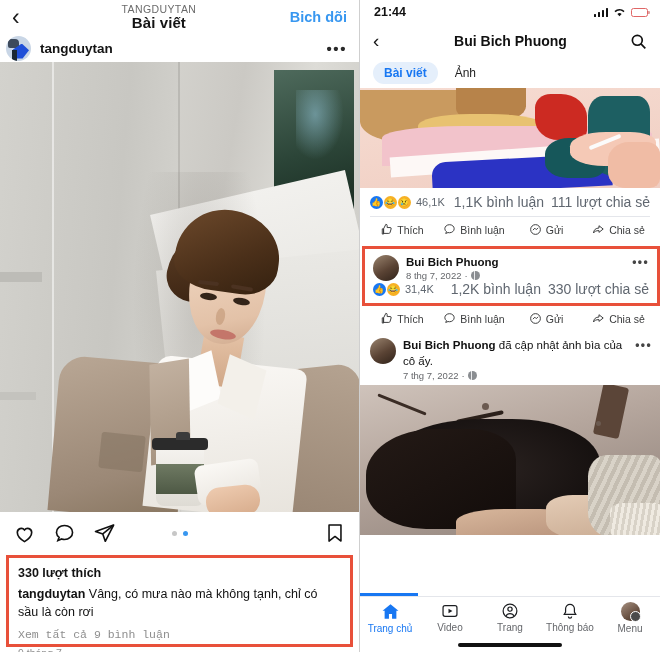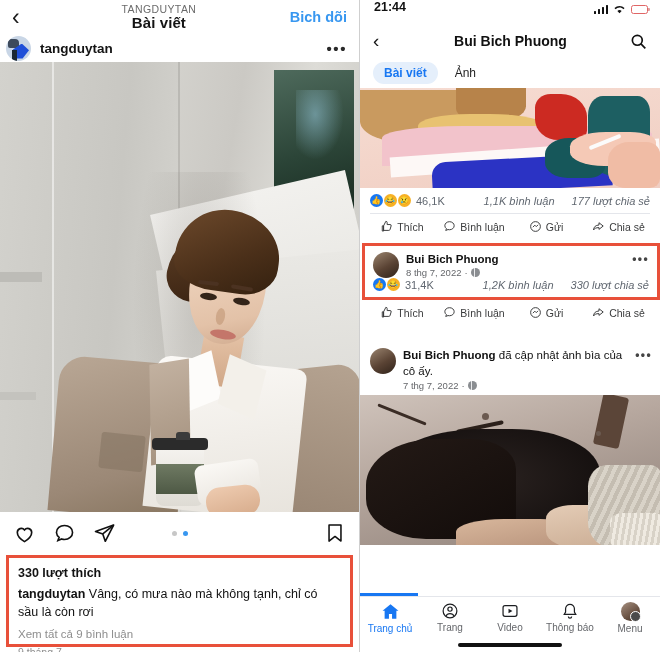--- a/index.html
+++ b/index.html
@@ -101,27 +101,27 @@
   .ig-icn { margin-right:17px; cursor:pointer; display:flex; }
   .ig-dots-wrap { position:absolute; left:0; right:0; top:0; bottom:0; display:flex; align-items:center; justify-content:center; gap:6px; pointer-events:none; }
   .ig-dot { width:5px; height:5px; border-radius:50%; background:#c7c7c7; }
   .ig-dot.on { background:#3897f0; }
   .ig-bm { margin-left:auto; cursor:pointer; display:flex; }
 
   .ig-caption-box { margin:1px 6px 0 6px; border:3px solid #e8503a; padding:8px 9px 10px 9px; height:92px; }
   .ig-likes { font-size:12.5px; font-weight:bold; color:#121212; margin-bottom:6px; }
   .ig-cap { font-size:12.5px; color:#121212; line-height:1.42; margin-bottom:6px; }
   .ig-cap b { font-weight:bold; }
-  .ig-viewall { font-size:11.5px; color:#8e8e8e; margin-bottom:6px; cursor:pointer; }
+  .ig-viewall { font-size:11.5px; color:#8e8e8e; margin-bottom:6px; cursor:pointer;font-family:Liberation Mono, monospace; }
   .ig-date { font-size:10.5px; color:#8e8e8e; }
 
   
   .fb { width:300px; height:652px; position:relative; background:#fff; overflow:hidden; }
 
-  .fb-status { height:24px; display:flex; align-items:flex-start; padding:0 12px 0 14px; }
+  .fb-status { height:24px; display:flex; align-items:center; padding:0 12px 0 14px; }
   .fb-time { font-size:12.5px; font-weight:bold; color:#111; }
   .fb-sysicons { margin-left:auto; display:flex; align-items:center; gap:5px; }
   .bar { display:flex; align-items:flex-end; gap:1.5px; height:9px; }
   .bar i { width:2.5px; background:#111; border-radius:.5px; display:block; }
   .batt { width:17px; height:9px; border:1.2px solid #e06666; border-radius:2.5px; position:relative; }
   .batt:after { content:''; position:absolute; right:-3px; top:2.4px; width:1.6px; height:3.6px; background:#e0a0a0; border-radius:0 1px 1px 0; }
 
   .fb-nav { height:34px; display:flex; align-items:center; padding:0 13px; }
   .fb-back { font-size:19px; color:#141414; font-weight:300; cursor:pointer; width:18px; }
   .fb-name { flex:1; text-align:center; font-size:14px; font-weight:bold; color:#111; }
@@ -146,39 +146,39 @@
   .c-hand2 { position:absolute; left:248px; top:54px; width:52px; height:46px; background:#f0bca5; border-radius:40% 26% 20% 34%; }
   .c-wand { position:absolute; left:228px; top:52px; width:34px; height:4px; background:#fbfbfb; border-radius:2px; transform:rotate(-22deg); }
 
   .fb-meta { padding:6px 10px 0 10px; display:flex; align-items:center; font-size:11px; color:#606770; }
   .reacts { display:flex; align-items:center; gap:1px; margin-right:5px; }
   .rx { width:13px; height:13px; border-radius:50%; display:inline-block; font-size:9px; line-height:13px; text-align:center; }
   .rx-like { background:#1877f2; color:#fff; font-size:8px; }
   .rx-haha { background:#f7b125; color:#7a4b00; font-size:8px; }
   .rx-sad { background:#f7b125; color:#7a4b00; font-size:8px; }
   .rcount { font-size:11px; color:#606770; }
-  .meta-right { margin-left:auto; display:flex; gap:17px; font-size:11px; color:#606770;font-style:italic; }
+  .meta-right { margin-left:auto; display:flex; gap:7px; font-size:14px; color:#606770; }
 
   .fb-sep { height:1px; background:#e4e6eb; margin:6px 10px 0 10px; }
 
   .fb-actions { display:flex; padding:6px 6px 7px 6px; }
   .act { flex:1; display:flex; align-items:center; justify-content:center; gap:4px; font-size:10.5px; color:#3a3b3c; cursor:pointer; }
 
   .fb-post-hl { border:3px solid #e8503a; margin:3px 0 0 2px; padding:6px 8px 6px 8px; }
   .pst-head { display:flex; align-items:flex-start; gap:7px; }
   .pst-av { width:26px; height:26px; border-radius:50%; flex:none;
     background:linear-gradient(150deg,#9b8570,#5a4334 55%,#2f2219); }
   .pst-name { font-size:11.5px; font-weight:bold; color:#111; line-height:1.25; }
   .pst-sub { font-size:9.5px; color:#65676b; display:flex; align-items:center; gap:3px; margin-top:1px; }
   .globe { width:9px; height:9px; border-radius:50%; background:#8a8d91; display:inline-block; position:relative; }
   .globe:after { content:''; position:absolute; left:3.6px; top:0; width:1px; height:9px; background:#e9eaec; }
   .pst-dots { margin-left:auto; letter-spacing:1.4px; color:#454545; font-size:12px; font-weight:bold; cursor:pointer; }
   .pst-text { font-size:14.5px; color:#111; margin:5px 0 4px 0; }
 
-  .fb-post3 { padding:6px 8px 4px 10px;margin-top:16px; }
+  .fb-post3 { padding:6px 8px 4px 10px; }
   .p3-line { font-size:11.5px; color:#111; line-height:1.35; }
   .p3-line b { font-weight:bold; }
 
   .fb-img3 { width:300px; height:150px; position:relative; overflow:hidden; background:#2a2421; }
   .d-bg { position:absolute; inset:0; background:linear-gradient(165deg,#cfc3bb,#b6a79e 40%,#8d7f77); }
   .d-dark { position:absolute; left:20px; top:34px; width:220px; height:110px;
     background:radial-gradient(ellipse at 50% 45%,#2a2220,#15100f 75%); border-radius:46% 40% 22% 30%; }
   .d-hair { position:absolute; left:6px; top:44px; width:150px; height:100px;
     background:linear-gradient(150deg,#241a16,#120c0a); border-radius:46% 30% 20% 40%; }
   .d-strand { position:absolute; left:16px; top:18px; width:52px; height:3px; background:#3a2c25; border-radius:2px; transform:rotate(22deg); }
@@ -360,21 +360,21 @@
 
     <div class="fb-meta">
       <span class="reacts">
         <span class="rx rx-like">👍</span>
         <span class="rx rx-haha">😂</span>
         <span class="rx rx-sad">😢</span>
       </span>
       <span class="rcount">46,1K</span>
       <span class="meta-right">
         <span>1,1K bình luận</span>
-        <span>177 lượt chia sẻ</span>
+        <span>111 lượt chia sẻ</span>
       </span>
     </div>
     <div class="fb-sep"></div>
     <div class="fb-actions">
       <div class="act">
         <svg width="13" height="13" viewBox="0 0 20 20" fill="none" stroke="#3a3b3c" stroke-width="1.5" stroke-linejoin="round">
             <path d="M5.5 9h-2v8h2zm0 0 3.5-7a2 2 0 0 1 2 2v3h4.5a1.7 1.7 0 0 1 1.6 2.2l-1.6 5.3a2 2 0 0 1-1.9 1.5H5.5z"></path>
           </svg>
         <span>Thích</span>
       </div>
@@ -487,32 +487,32 @@
 
     <div class="fb-bottomnav">
       <div class="bn on">
         <svg width="19" height="19" viewBox="0 0 22 22" fill="#1877f2">
             <path d="M11 2.6 1.8 10.2h2.4v9.2h5v-5.6h3.6v5.6h5v-9.2h2.4z"></path>
           </svg>
         <span class="bn-lbl">Trang chủ</span>
       </div>
       <div class="bn">
         <svg width="18" height="18" viewBox="0 0 22 22" fill="none" stroke="#1c1e21" stroke-width="1.5">
+            <rect x="2.5" y="4.5" width="17" height="13" rx="2.4"></rect>
+            <path d="M9.2 8.4 14 11l-4.8 2.6z" fill="#1c1e21" stroke="none"></path>
+          </svg>
+        <span class="bn-lbl">Video</span>
+      </div>
+      <div class="bn">
+        <svg width="18" height="18" viewBox="0 0 22 22" fill="none" stroke="#1c1e21" stroke-width="1.5">
             <circle cx="11" cy="11" r="8.4"></circle>
             <circle cx="11" cy="8.7" r="2.6"></circle>
             <path d="M5.9 17.4a5.6 5.6 0 0 1 10.2 0"></path>
           </svg>
         <span class="bn-lbl">Trang</span>
-      </div>
-      <div class="bn">
-        <svg width="18" height="18" viewBox="0 0 22 22" fill="none" stroke="#1c1e21" stroke-width="1.5">
-            <rect x="2.5" y="4.5" width="17" height="13" rx="2.4"></rect>
-            <path d="M9.2 8.4 14 11l-4.8 2.6z" fill="#1c1e21" stroke="none"></path>
-          </svg>
-        <span class="bn-lbl">Video</span>
       </div>
       <div class="bn">
         <svg width="18" height="18" viewBox="0 0 22 22" fill="none" stroke="#1c1e21" stroke-width="1.5">
             <path d="M11 2.8a5.4 5.4 0 0 1 5.4 5.4v4.2l1.6 2.6H4l1.6-2.6V8.2A5.4 5.4 0 0 1 11 2.8z"></path>
             <path d="M9 17.6a2 2 0 0 0 4 0"></path>
           </svg>
         <span class="bn-lbl">Thông báo</span>
       </div>
       <div class="bn">
         <span class="bn-menu-av"></span>

